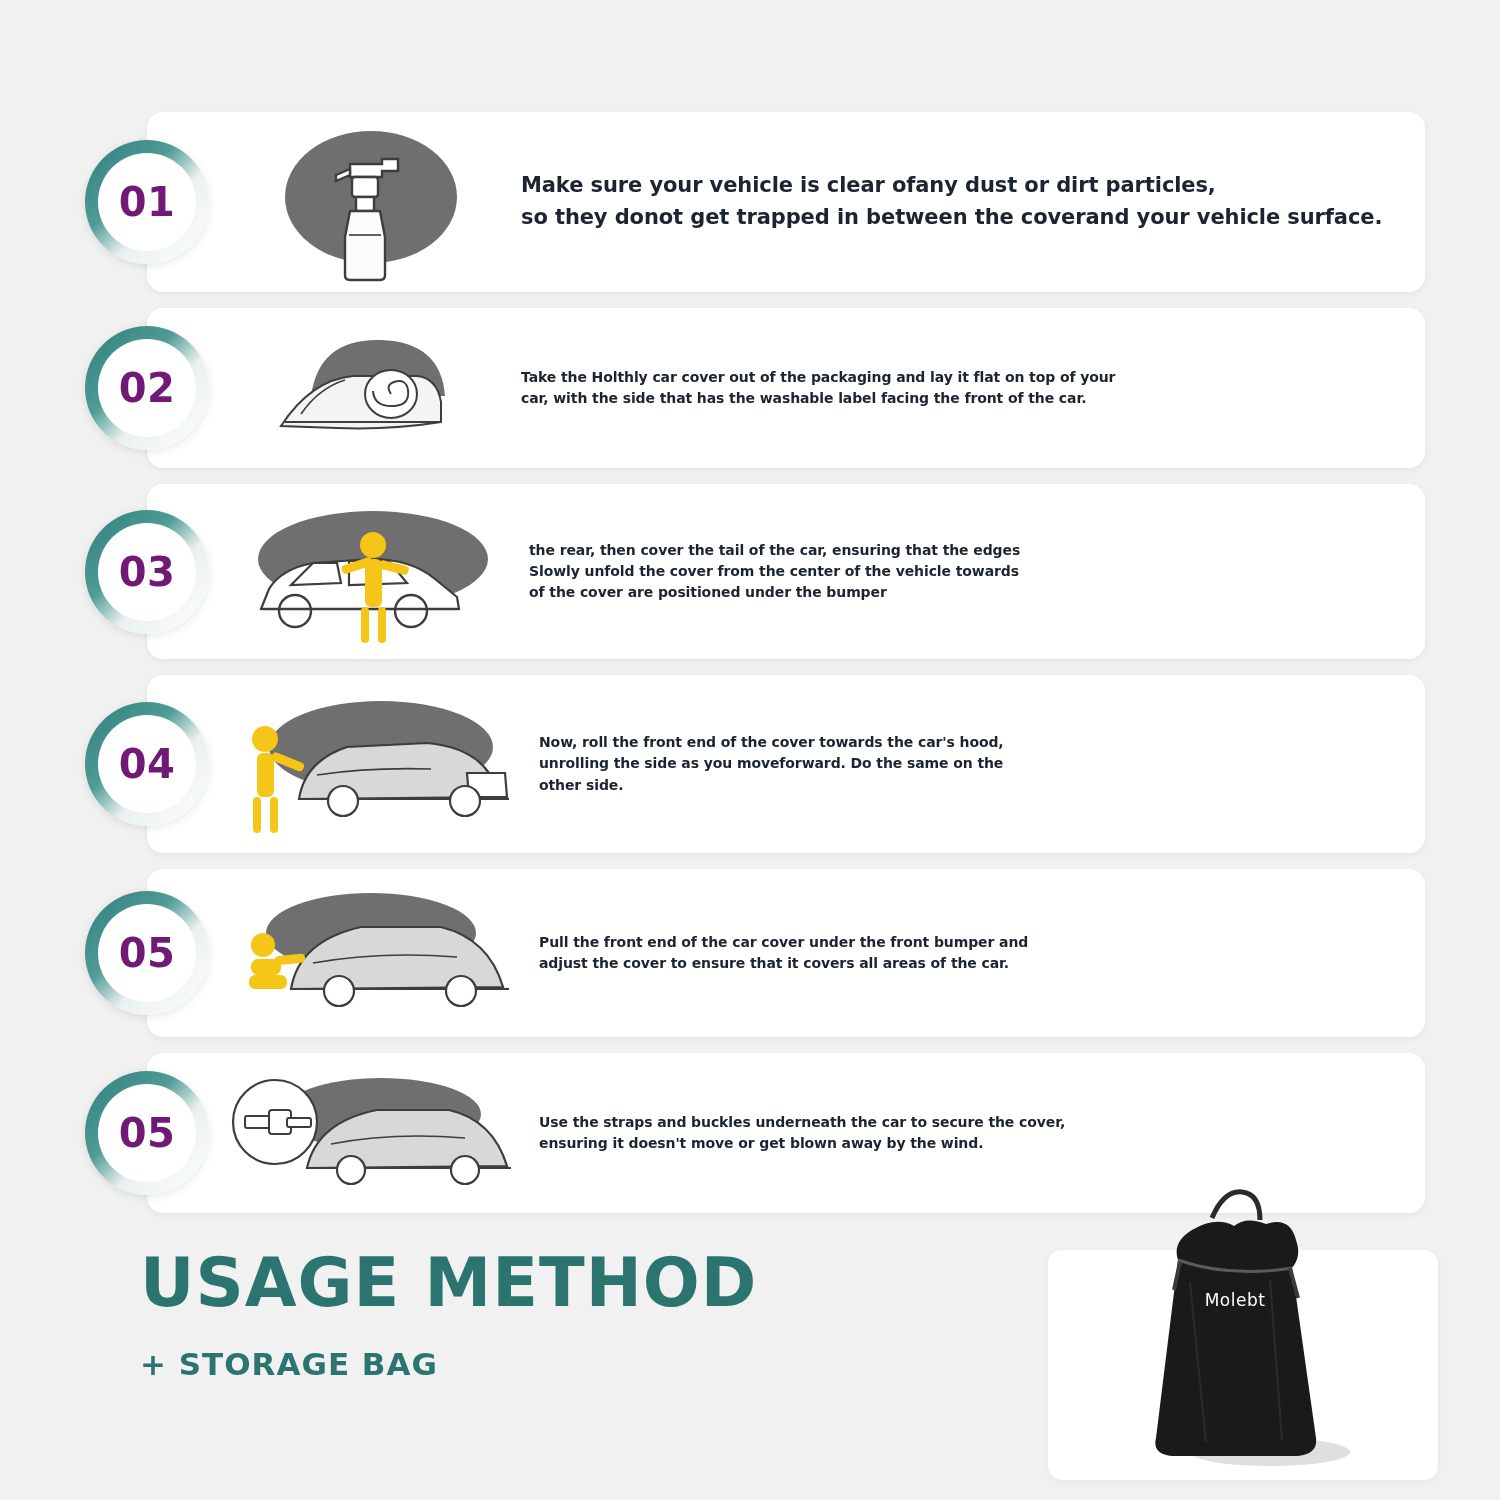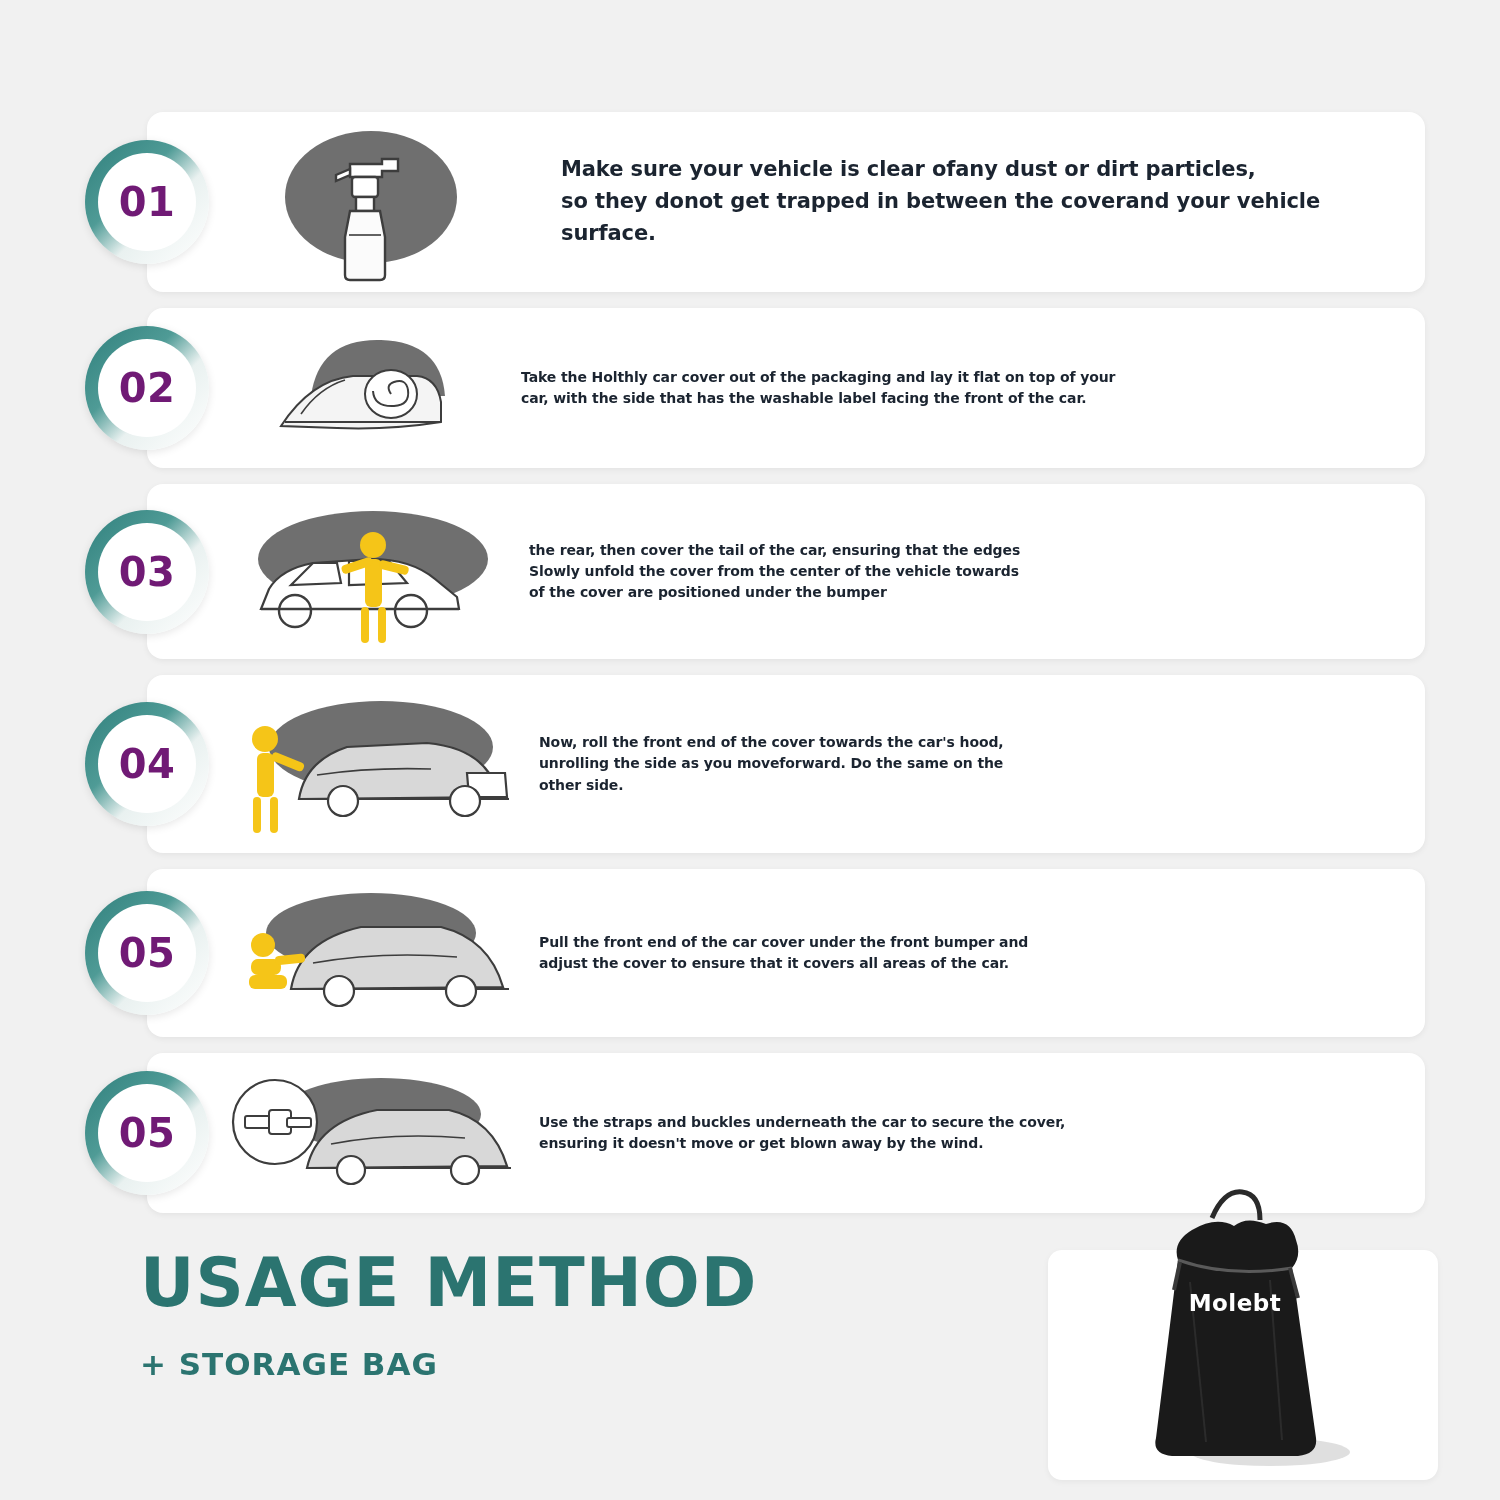--- a/index.html
+++ b/index.html
@@ -83,21 +83,21 @@
   .text p { margin: 0; }
 
   
   .s1 { height: 180px; }
   .s2 { height: 160px; }
   .s3 { height: 175px; }
   .s4 { height: 178px; }
   .s5 { height: 168px; }
   .s6 { height: 160px; }
 
-  .s1 .text { font-size: 21px; margin-left: 40px; }
+  .s1 .text { font-size: 21px; }
   .s3 .text, .s4 .text, .s5 .text, .s6 .text { padding-left: 8px; }
 
   
   .footer-title {
     position: absolute;
     left: 140px;
     bottom: 118px;
     color: #2b7470;
   }
   .footer-title .main {
@@ -132,22 +132,22 @@
     bottom: 28px;
     width: 230px;
     height: 300px;
   }
   .bag-brand {
     position: absolute;
     left: 50%;
     top: 118px;
     transform: translateX(-50%);
     color: #ffffff;
-    font-size: 23px;
-    font-weight: bold;
+    font-size: 17px;
+    font-weight: normal;
     letter-spacing: 0.5px;
     z-index: 5;
     white-space: nowrap;
   }
 </style>
 </head>
 <body>
 
 <div class="page">
 

